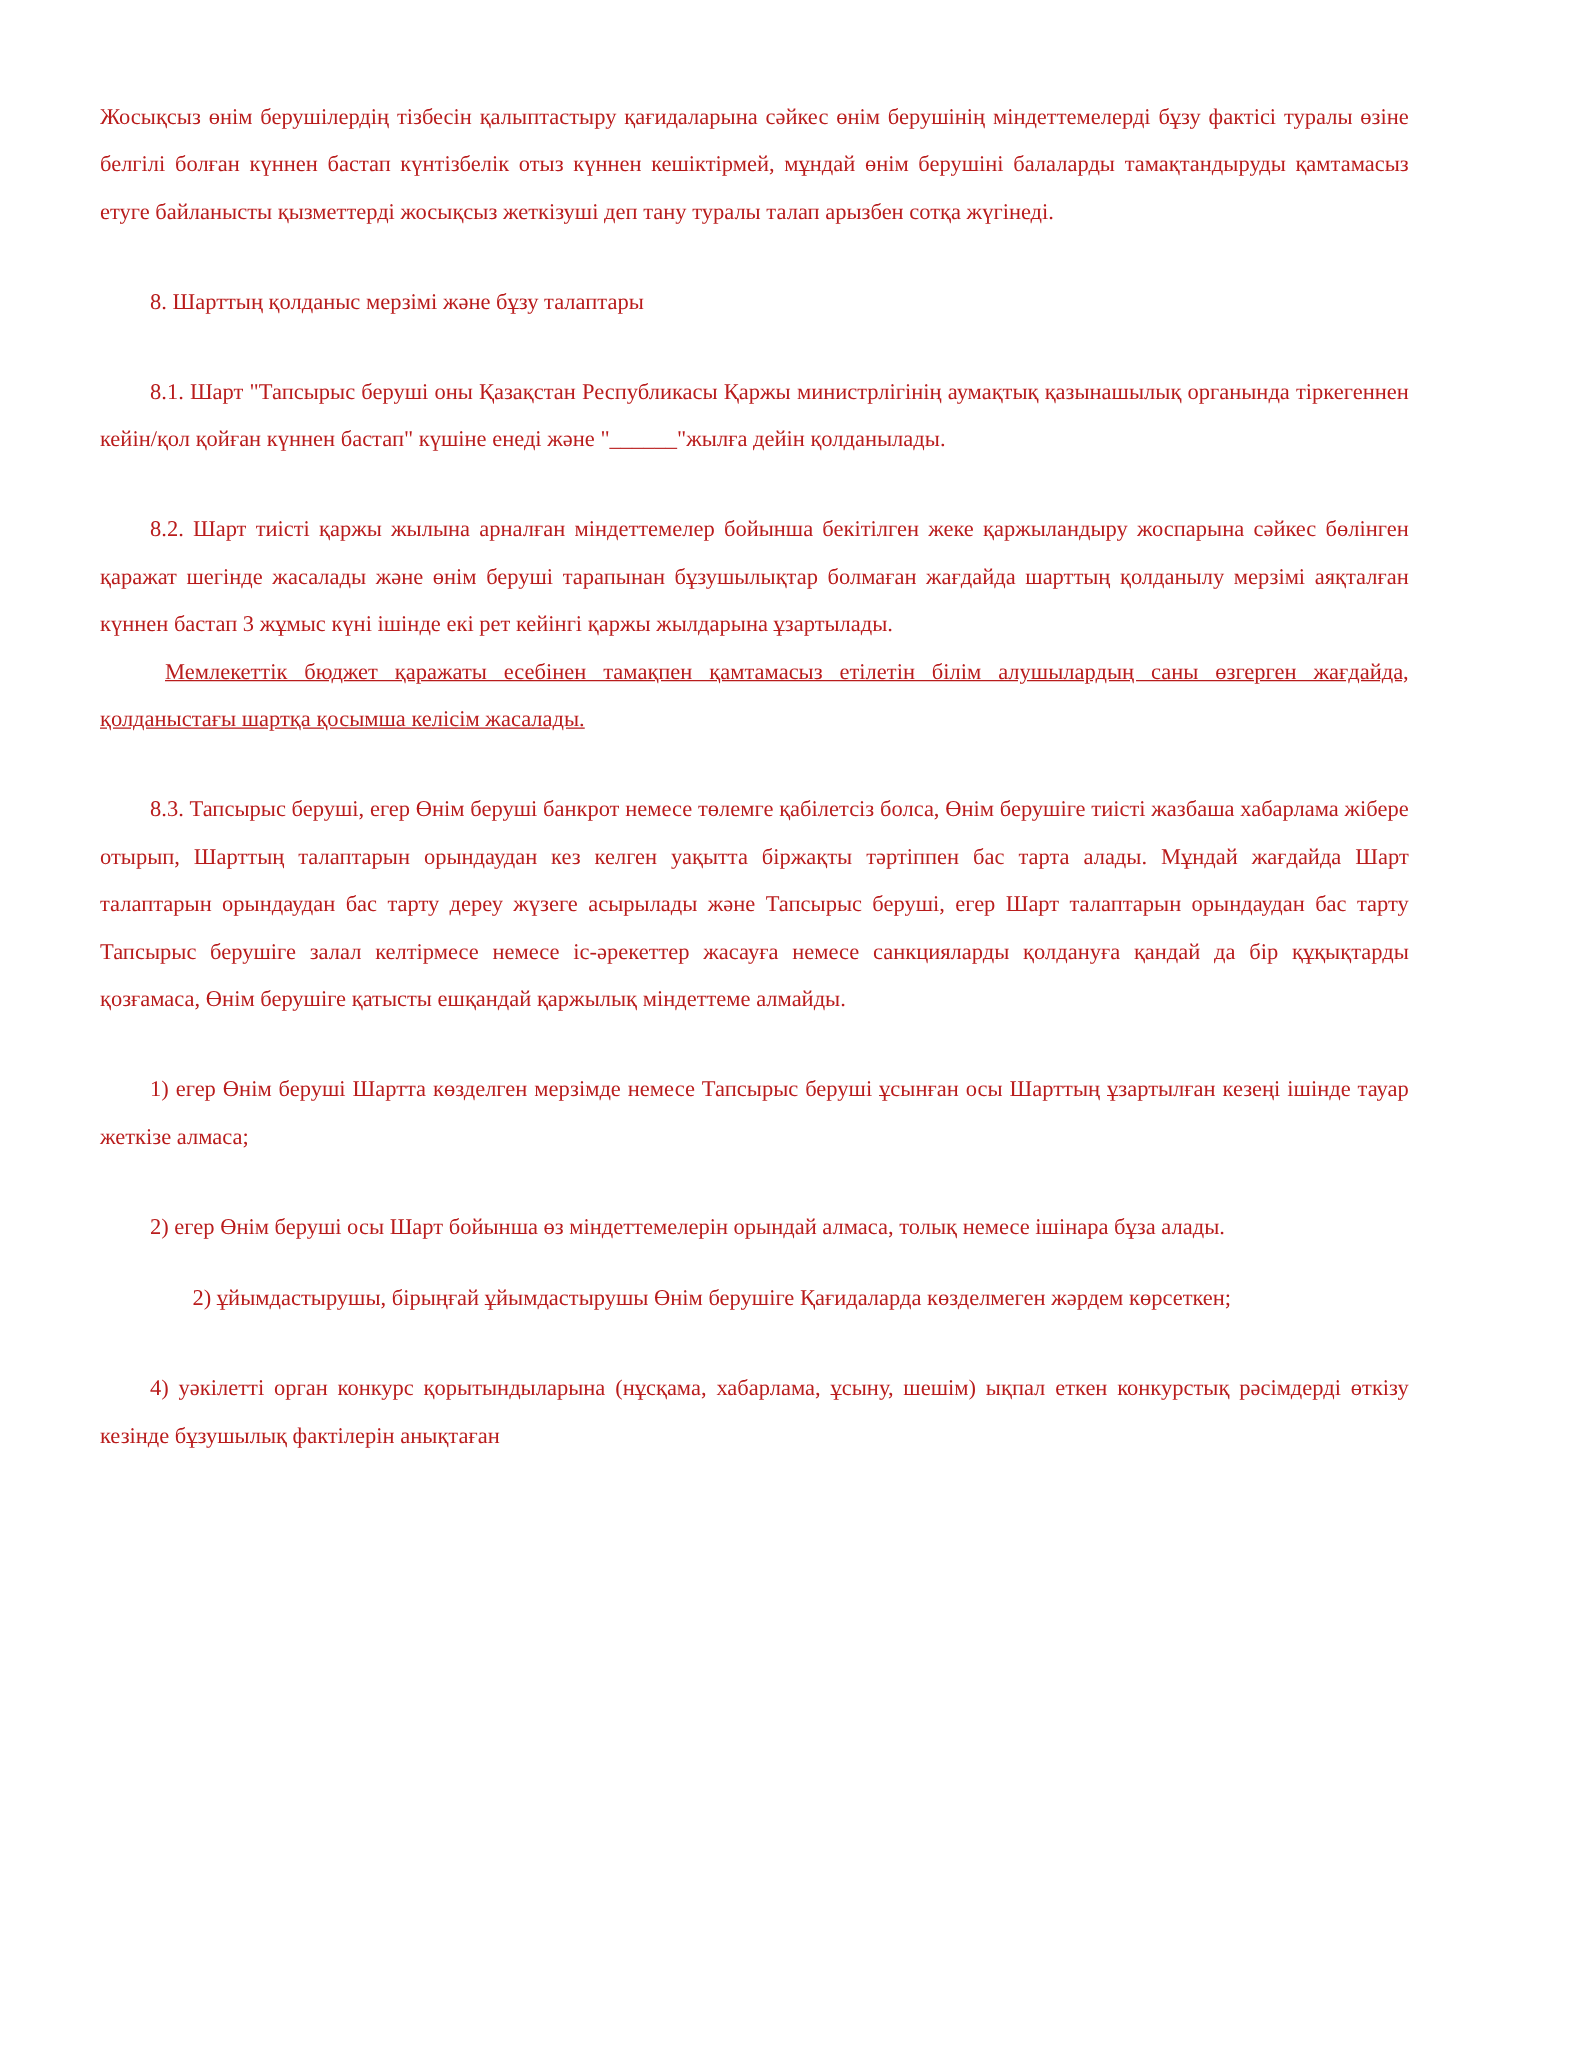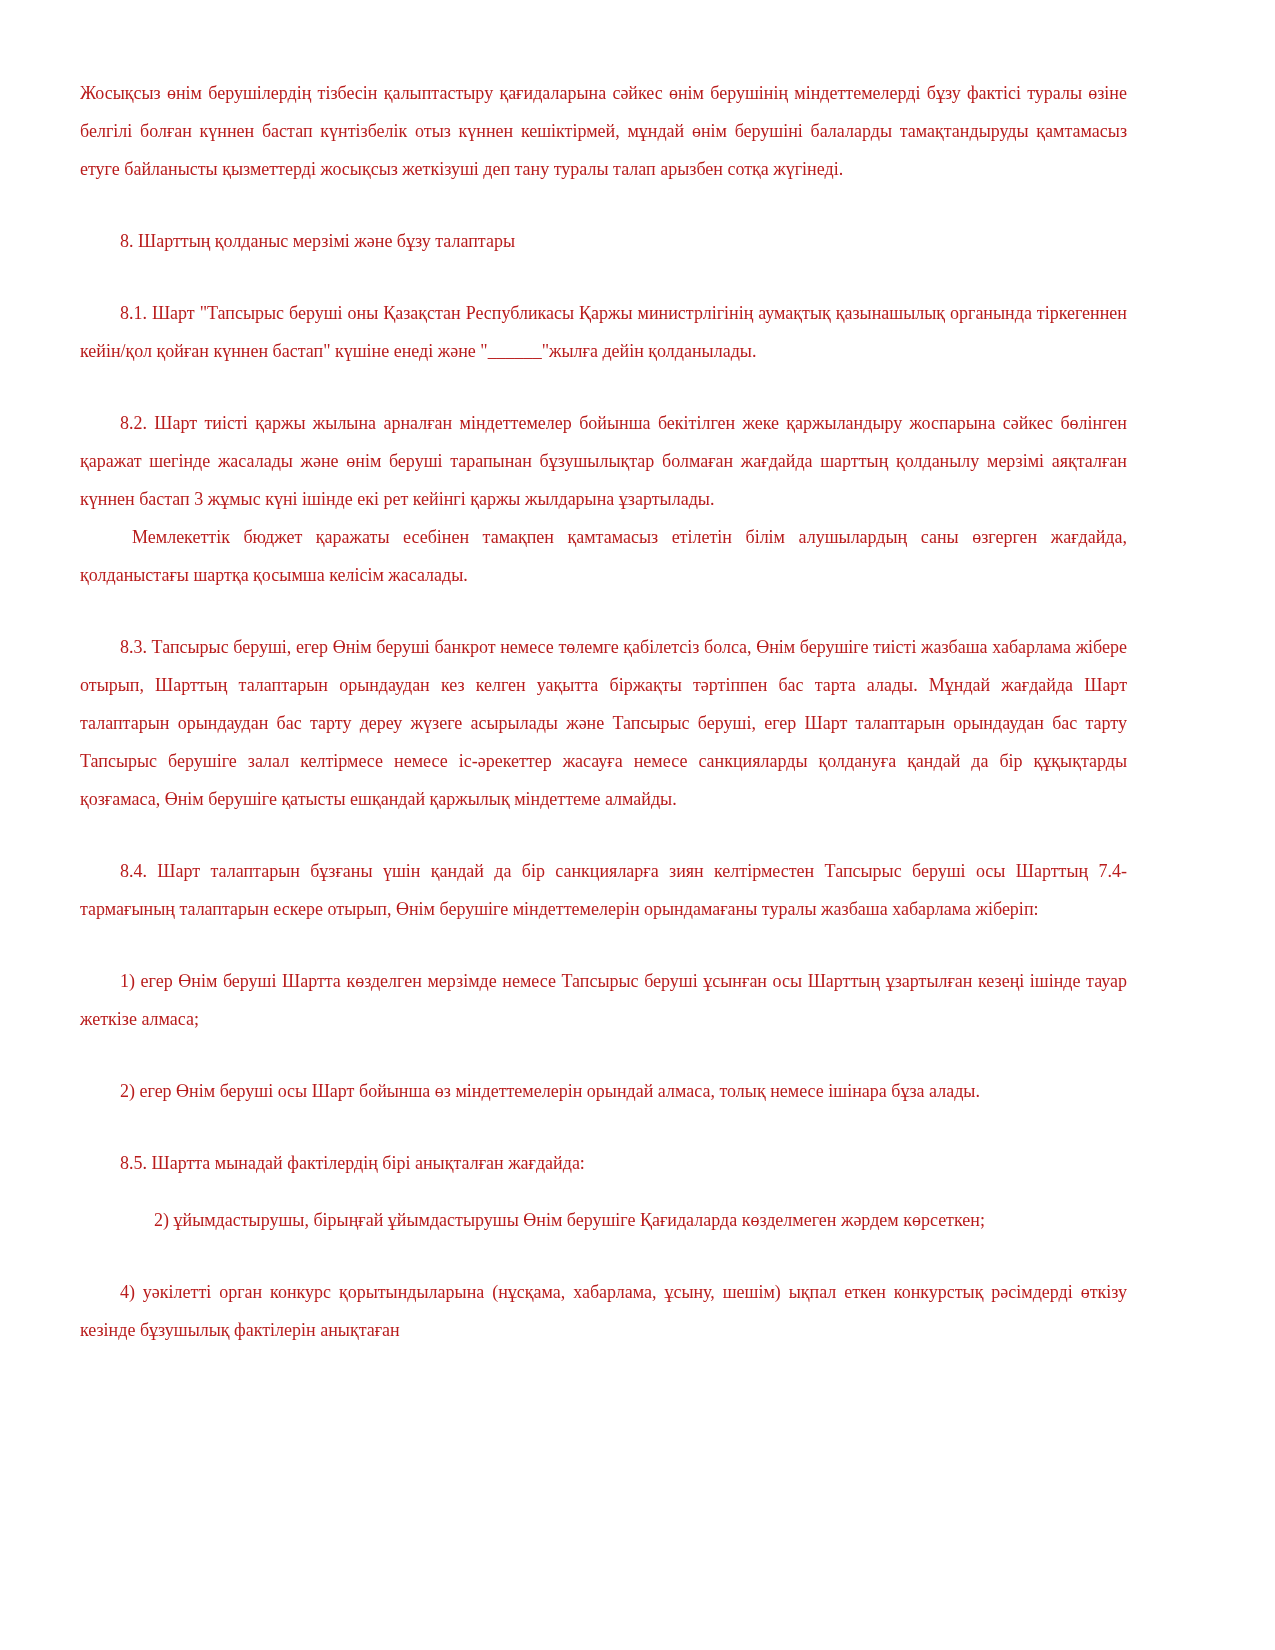--- a/index.html
+++ b/index.html
@@ -23,35 +23,33 @@
     color: #b91c1c;
     text-align: justify;
   }
   .para {
     margin: 0;
     padding: 0;
   }
   
   .ind-0 { text-indent: 0; }
   .ind-1 { text-indent: 40px; margin-top: 34px; }
-  .ind-2 { text-indent: 52px; }
+  .ind-2 { text-indent: 52px; text-decoration: underline; }
   .ind-3 { text-indent: 62px; }
   .ind-4 { text-indent: 74px; margin-top: 19px; }
 </style>
 </head>
 <body>
 
 <div class="page">
   <div class="doc-body">
     <p class="para ind-0">Жосықсыз өнім берушілердің тізбесін қалыптастыру қағидаларына сәйкес өнім берушінің міндеттемелерді бұзу фактісі туралы өзіне белгілі болған күннен бастап күнтізбелік отыз күннен кешіктірмей, мұндай өнім берушіні балаларды тамақтандыруды қамтамасыз етуге байланысты қызметтерді жосықсыз жеткізуші деп тану туралы талап арызбен сотқа жүгінеді.</p>
     <p class="para ind-1">8. Шарттың қолданыс мерзімі және бұзу талаптары</p>
     <p class="para ind-1">8.1. Шарт "Тапсырыс беруші оны Қазақстан Республикасы Қаржы министрлігінің аумақтық қазынашылық органында тіркегеннен кейін/қол қойған күннен бастап" күшіне енеді және "______"жылға дейін қолданылады.</p>
     <p class="para ind-1">8.2. Шарт тиісті қаржы жылына арналған міндеттемелер бойынша бекітілген жеке қаржыландыру жоспарына сәйкес бөлінген қаражат шегінде жасалады және өнім беруші тарапынан бұзушылықтар болмаған жағдайда шарттың қолданылу мерзімі аяқталған күннен бастап 3 жұмыс күні ішінде екі рет кейінгі қаржы жылдарына ұзартылады.</p>
     <p class="para ind-2">Мемлекеттік бюджет қаражаты есебінен тамақпен қамтамасыз етілетін білім алушылардың саны өзгерген жағдайда, қолданыстағы шартқа қосымша келісім жасалады.</p>
     <p class="para ind-1">8.3. Тапсырыс беруші, егер Өнім беруші банкрот немесе төлемге қабілетсіз болса, Өнім берушіге тиісті жазбаша хабарлама жібере отырып, Шарттың талаптарын орындаудан кез келген уақытта біржақты тәртіппен бас тарта алады. Мұндай жағдайда Шарт талаптарын орындаудан бас тарту дереу жүзеге асырылады және Тапсырыс беруші, егер Шарт талаптарын орындаудан бас тарту Тапсырыс берушіге залал келтірмесе немесе іс-әрекеттер жасауға немесе санкцияларды қолдануға қандай да бір құқықтарды қозғамаса, Өнім берушіге қатысты ешқандай қаржылық міндеттеме алмайды.</p>
-    <p class="para ind-1">8.4. Шарт талаптарын бұзғаны үшін қандай да бір санкцияларға зиян келтірместен Тапсырыс беруші осы Шарттың 7.4-тармағының талаптарын ескере отырып, Өнім берушіге міндеттемелерін орындамағаны туралы жазбаша хабарлама жіберіп:</p>
     <p class="para ind-1">1) егер Өнім беруші Шартта көзделген мерзімде немесе Тапсырыс беруші ұсынған осы Шарттың ұзартылған кезеңі ішінде тауар жеткізе алмаса;</p>
     <p class="para ind-1">2) егер Өнім беруші осы Шарт бойынша өз міндеттемелерін орындай алмаса, толық немесе ішінара бұза алады.</p>
-    <p class="para ind-1">8.5. Шартта мынадай фактілердің бірі анықталған жағдайда:</p>
     <p class="para ind-4">2) ұйымдастырушы, бірыңғай ұйымдастырушы Өнім берушіге Қағидаларда көзделмеген жәрдем көрсеткен;</p>
     <p class="para ind-1">4) уәкілетті орган конкурс қорытындыларына (нұсқама, хабарлама, ұсыну, шешім) ықпал еткен конкурстық рәсімдерді өткізу кезінде бұзушылық фактілерін анықтаған</p>
   </div>
 </div>
 
 </body></html>

